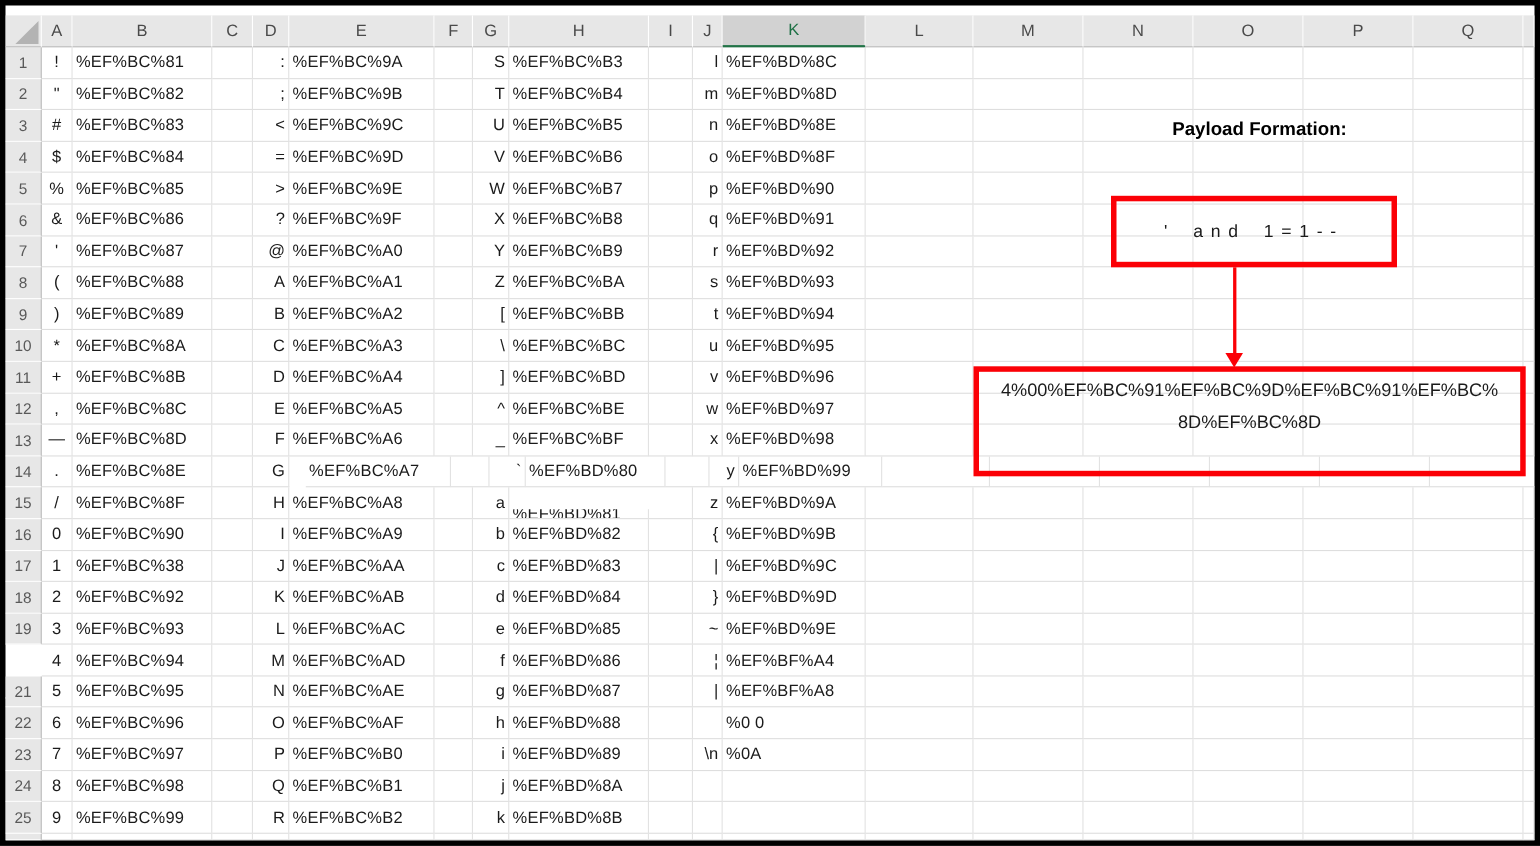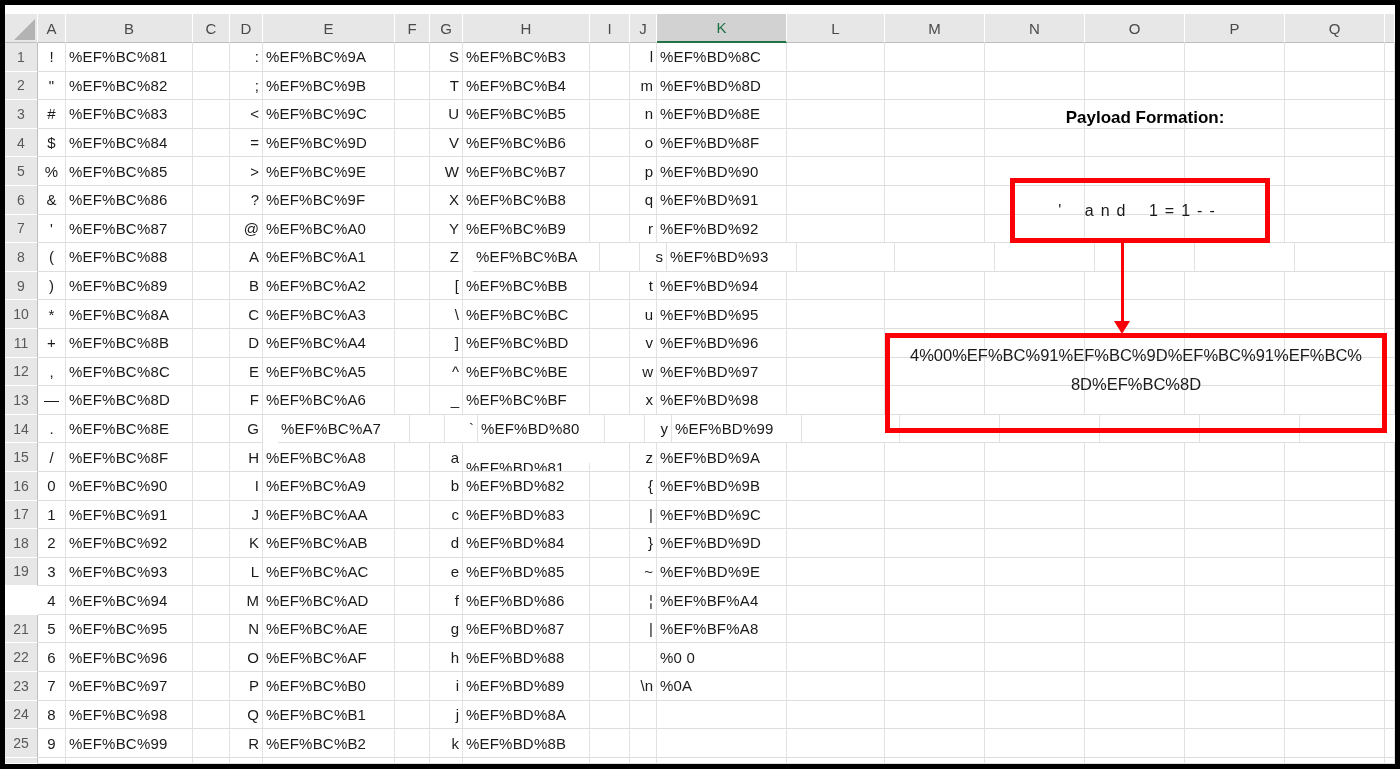--- a/index.html
+++ b/index.html
@@ -214,21 +214,21 @@
         </div>
         <div class="g-row">
           <div class="rowhdr" style="width: 33px;">8</div>
           <div class="cell char" style="width: 28px;">(</div>
           <div class="cell code" style="width: 127px;">%EF%BC%88</div>
           <div class="cell " style="width: 37px;"></div>
           <div class="cell charR" style="width: 33px;">A</div>
           <div class="cell code" style="width: 132px;">%EF%BC%A1</div>
           <div class="cell " style="width: 35px;"></div>
           <div class="cell charR" style="width: 33px;">Z</div>
-          <div class="cell code" style="width: 127px; margin-left: 10px;">%EF%BC%BA</div>
+          <div class="cell code" style="width: 127px;">%EF%BC%BA</div>
           <div class="cell " style="width: 40px;"></div>
           <div class="cell charR" style="width: 27px;">s</div>
           <div class="cell code" style="width: 130px;">%EF%BD%93</div>
           <div class="cell " style="width: 98px;"></div>
           <div class="cell " style="width: 100px;"></div>
           <div class="cell " style="width: 100px;"></div>
           <div class="cell " style="width: 100px;"></div>
           <div class="cell " style="width: 100px;"></div>
           <div class="cell " style="width: 100px;"></div>
           <div class="cell " style="width: 10px;"></div>
@@ -397,21 +397,21 @@
           <div class="cell " style="width: 100px;"></div>
           <div class="cell " style="width: 100px;"></div>
           <div class="cell " style="width: 100px;"></div>
           <div class="cell " style="width: 100px;"></div>
           <div class="cell " style="width: 100px;"></div>
           <div class="cell " style="width: 10px;"></div>
         </div>
         <div class="g-row">
           <div class="rowhdr" style="width: 33px;">17</div>
           <div class="cell char" style="width: 28px;">1</div>
-          <div class="cell code" style="width: 127px;">%EF%BC%91</div>
+          <div class="cell code" style="width: 127px;">%EF%BC%38</div>
           <div class="cell " style="width: 37px;"></div>
           <div class="cell charR" style="width: 33px;">J</div>
           <div class="cell code" style="width: 132px;">%EF%BC%AA</div>
           <div class="cell " style="width: 35px;"></div>
           <div class="cell charR" style="width: 33px;">c</div>
           <div class="cell code" style="width: 127px;">%EF%BD%83</div>
           <div class="cell " style="width: 40px;"></div>
           <div class="cell charR" style="width: 27px;">|</div>
           <div class="cell code" style="width: 130px;">%EF%BD%9C</div>
           <div class="cell " style="width: 98px;"></div>

